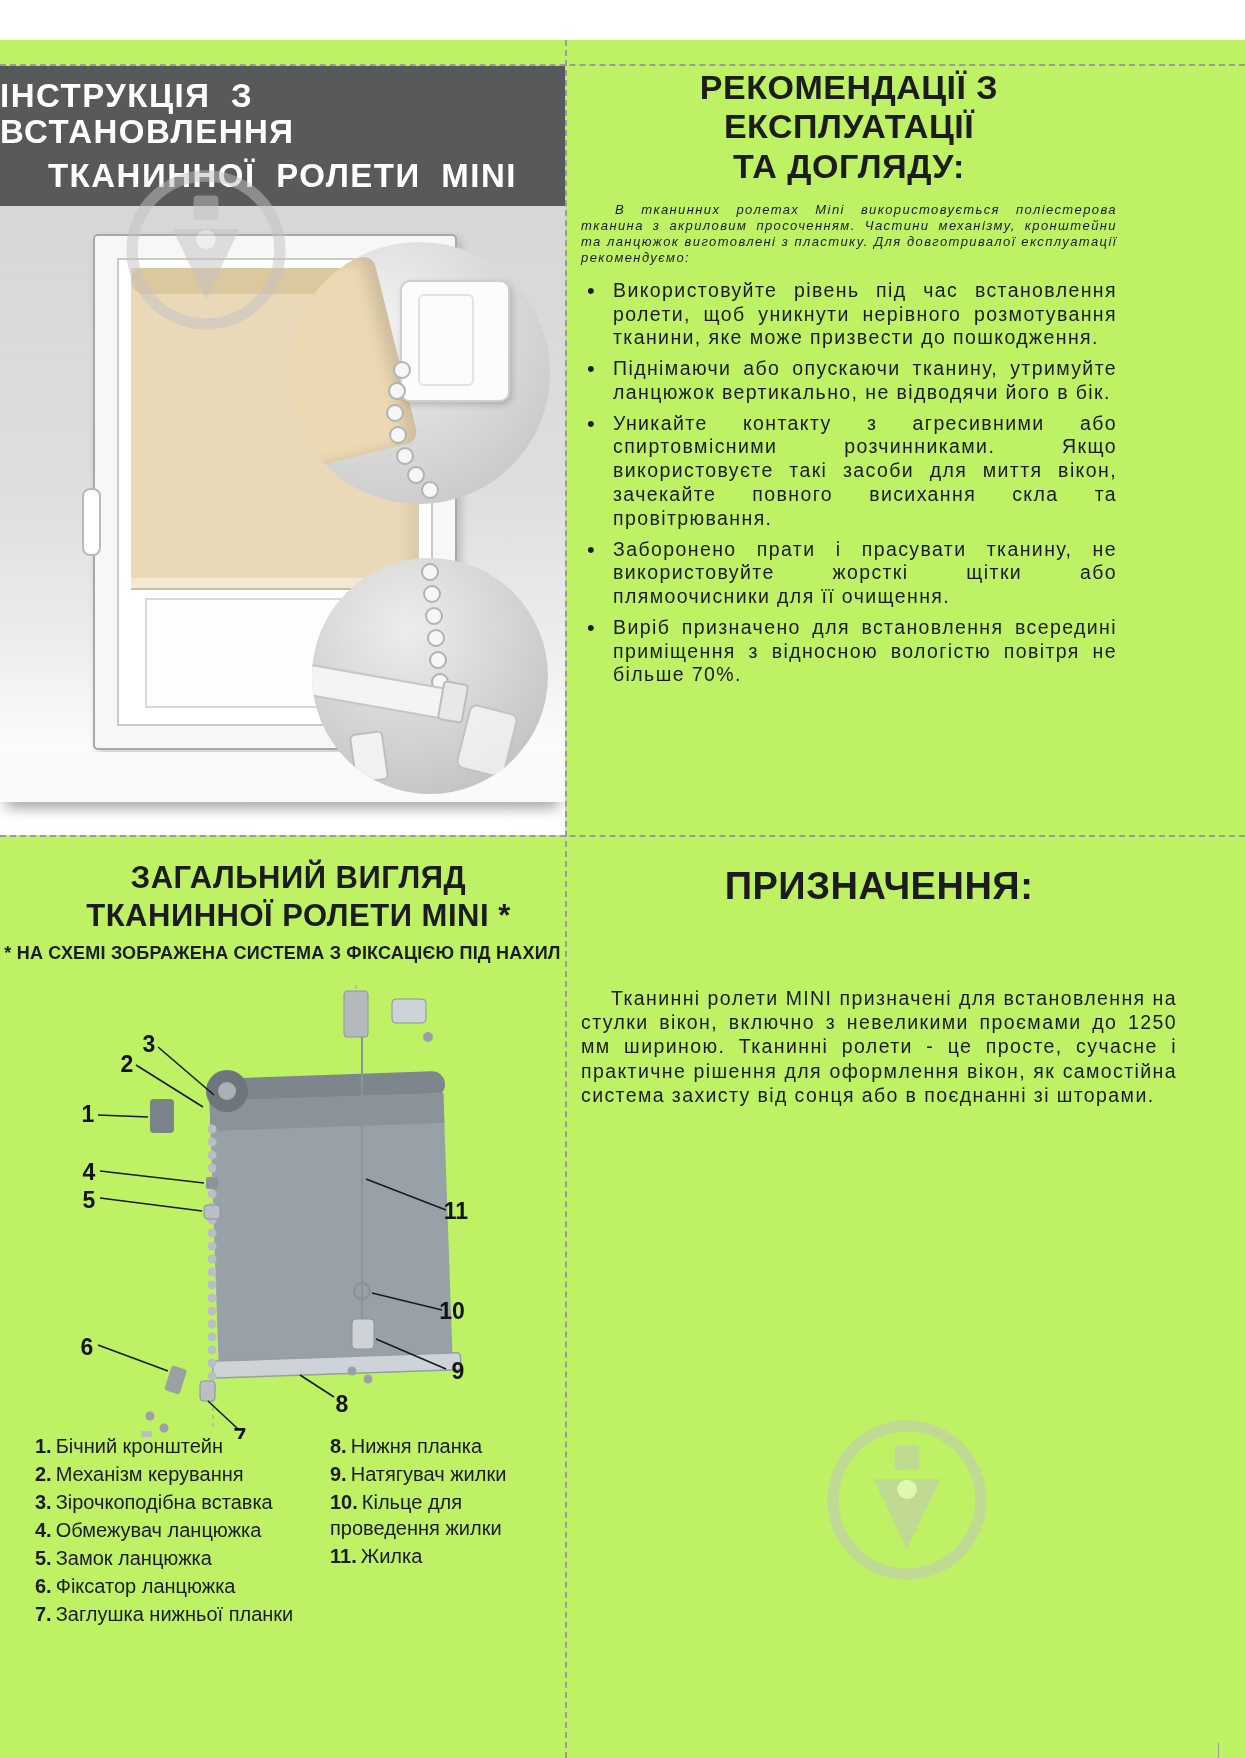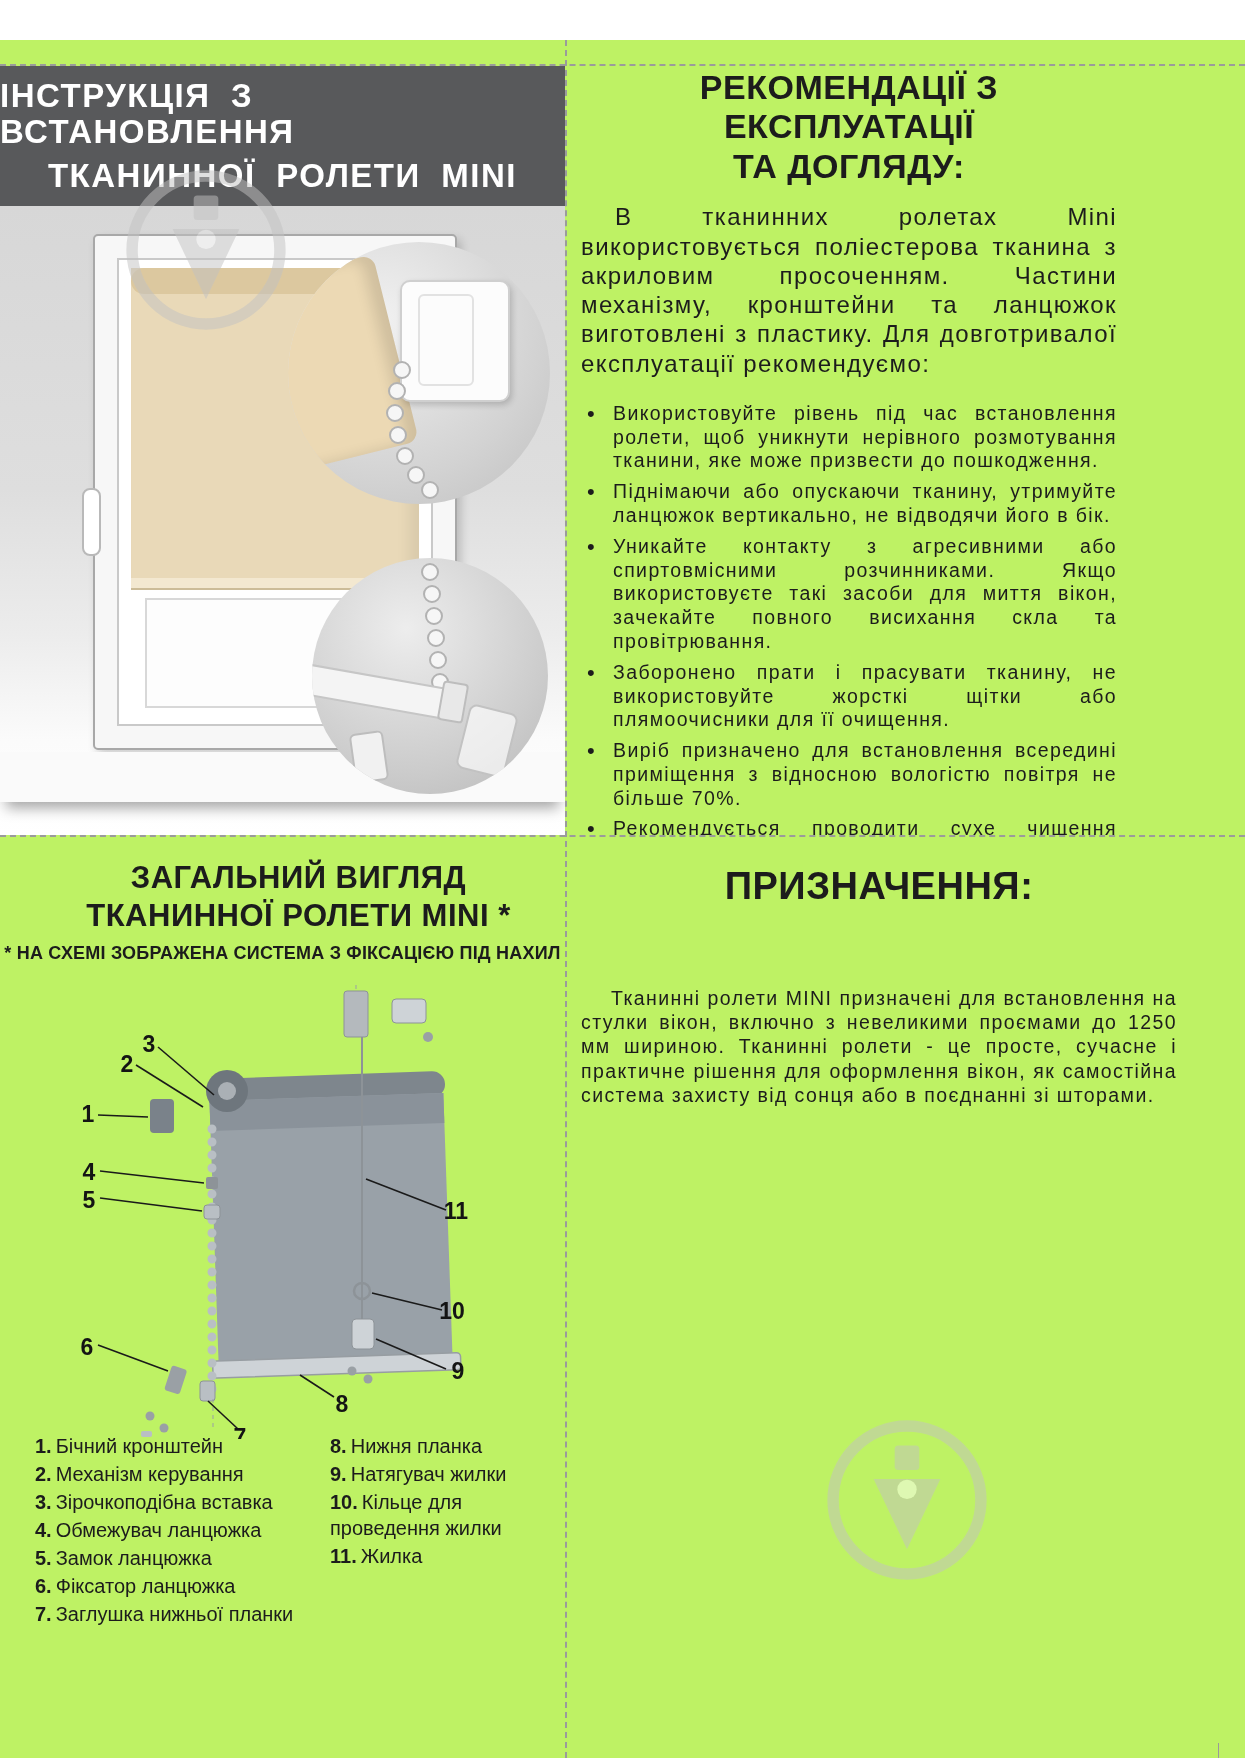--- a/index.html
+++ b/index.html
@@ -65,22 +65,22 @@
             border:2px solid #c2c2c2; border-radius:8px; transform:rotate(14deg); }
   .ib-weight { position:absolute; left:40px; top:174px; width:30px; height:46px; background:#f1f1f1;
             border:2px solid #bdbdbd; border-radius:6px; transform:rotate(-8deg); }
 
   .wm { position:absolute; opacity:0.5; }
   .wm-top { left:118px; top:122px; width:176px; height:176px; z-index:3; }
   .wm-bottom { left:252px; top:575px; width:176px; height:176px; }
 
   
   .sec-title { text-align:center; font-weight:700; font-size:34px; line-height:1.16; letter-spacing:0.5px; }
-  .body-par { margin-top:16px; font-size:24px; line-height:1.22; letter-spacing:1.4px;
-              text-align:justify; text-indent:34px; }
+  .body-par { margin-top:16px; font-size:13px; line-height:1.22; letter-spacing:1.4px;
+              text-align:justify; text-indent:34px;font-style:italic; }
   .rec-list { margin:6px 0 0; padding:0 0 0 32px; list-style:none; }
   .rec-list li { position:relative; margin-bottom:7px; font-size:19.5px; line-height:1.22;
                  letter-spacing:1.4px; text-align:justify; }
   .rec-list li::before { content:"\2022"; position:absolute; left:-26px; top:-1px; font-size:22px; }
 
   .purpose-title { margin-top:12px; text-align:center; font-weight:700; font-size:38px; letter-spacing:0.5px; }
   .purpose-body { margin-top:78px; font-size:19.5px; line-height:1.24; letter-spacing:1.4px;
                   text-align:justify; text-indent:30px; }
 
   
@@ -173,21 +173,20 @@
       <div>РЕКОМЕНДАЦІЇ З ЕКСПЛУАТАЦІЇ</div>
       <div>ТА ДОГЛЯДУ:</div>
     </h2>
     <p class="body-par">В тканинних ролетах Mini використовується поліестерова тканина з акриловим просоченням. Частини механізму, кронштейни та ланцюжок виготовлені з пластику. Для довготривалої експлуатації рекомендуємо:</p>
     <ul class="rec-list">
       <li>Використовуйте рівень під час встановлення ролети, щоб уникнути нерівного розмотування тканини, яке може призвести до пошкодження.</li>
       <li>Піднімаючи або опускаючи тканину, утримуйте ланцюжок вертикально, не відводячи його в бік.</li>
       <li>Уникайте контакту з агресивними або спиртовмісними розчинниками. Якщо використовуєте такі засоби для миття вікон, зачекайте повного висихання скла та провітрювання.</li>
       <li>Заборонено прати і прасувати тканину, не використовуйте жорсткі щітки або плямоочисники для її очищення.</li>
       <li>Виріб призначено для встановлення всередині приміщення з відносною вологістю повітря не більше 70%.</li>
-      <li>Рекомендується проводити сухе чищення м'якою щіткою або використовувати пилосмок.</li>
     </ul>
   </section>
 
   <section class="quad q-bl">
     <h2 class="ov-title" style="margin-bottom:0;">
       <div>ЗАГАЛЬНИЙ ВИГЛЯД</div>
       <div>ТКАНИННОЇ РОЛЕТИ MINI *</div>
     </h2>
     <div class="ov-sub">* НА СХЕМІ ЗОБРАЖЕНА СИСТЕМА З ФІКСАЦІЄЮ ПІД НАХИЛ</div>
 

